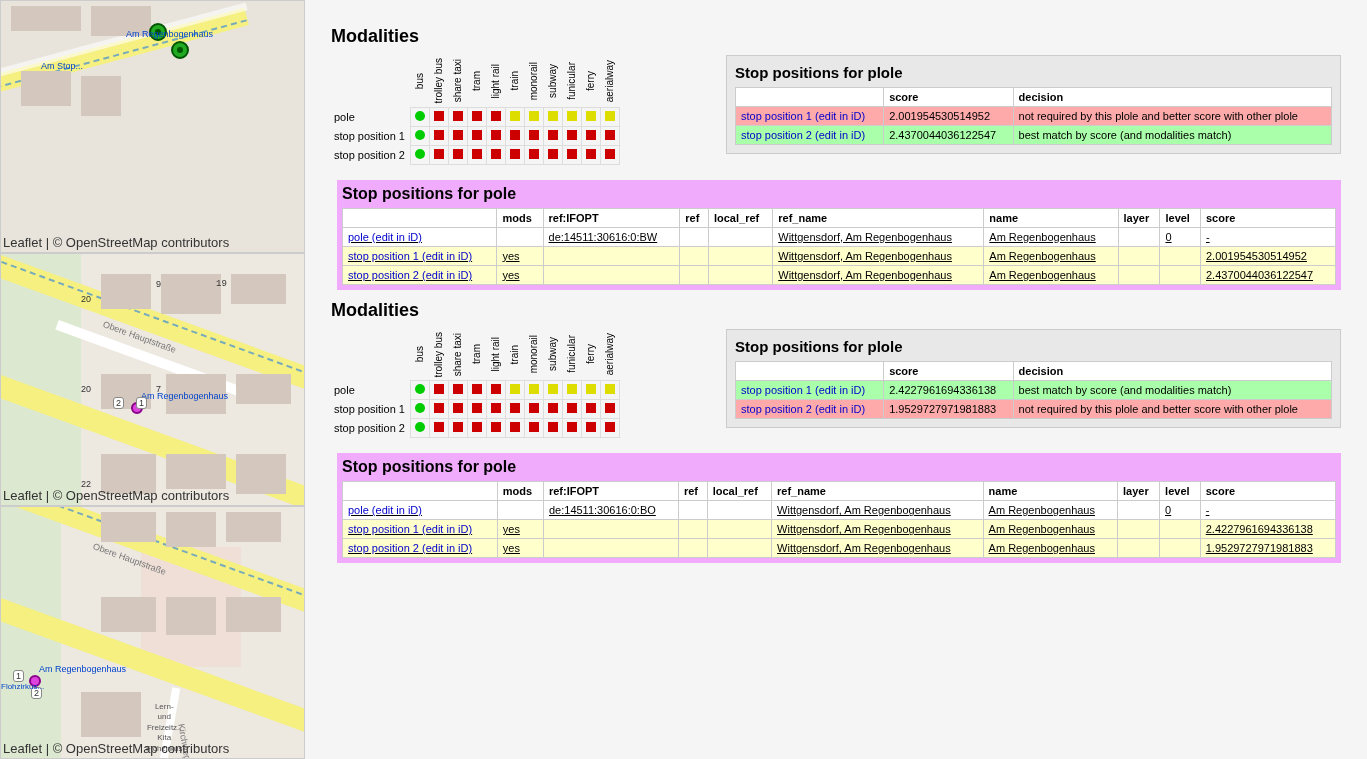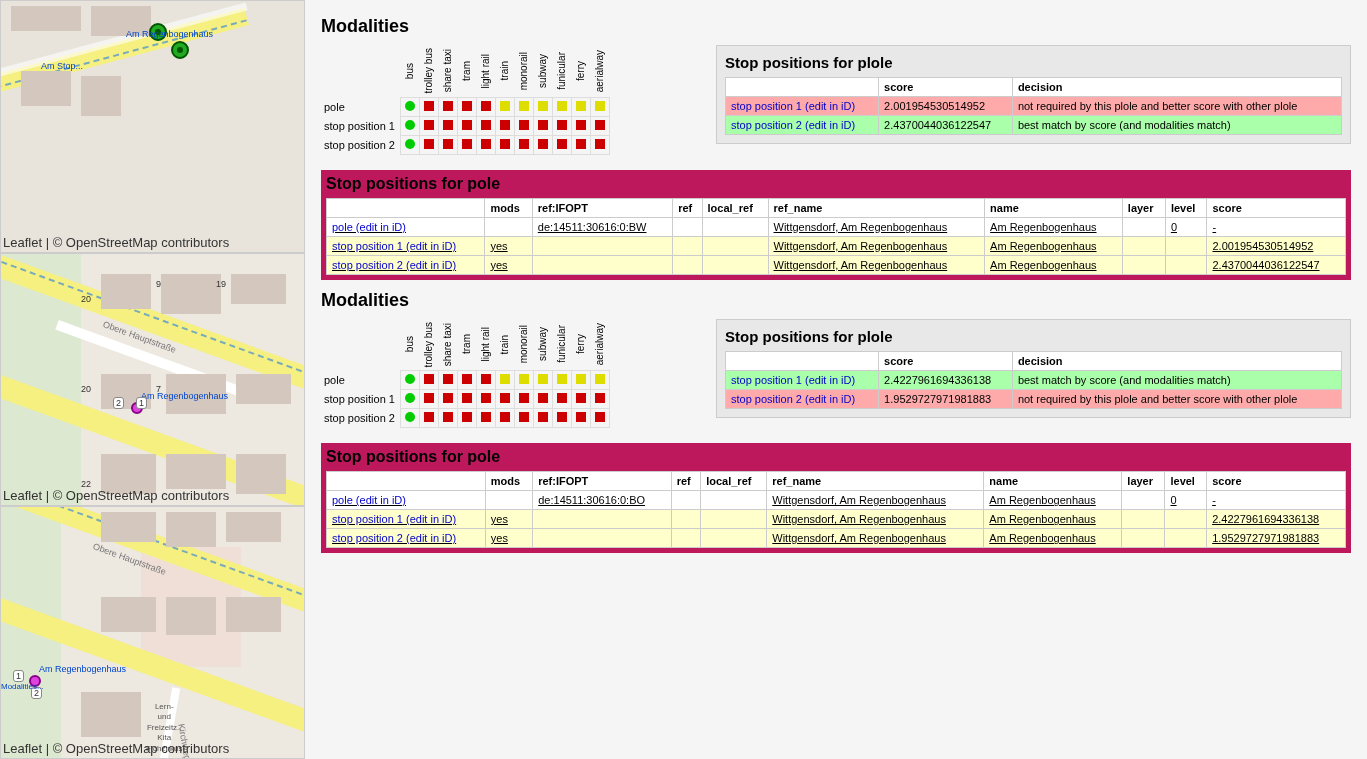--- a/index.html
+++ b/index.html
@@ -7,21 +7,21 @@
 
     
     #map-panel { width: 305px; display: flex; flex-direction: column; background: #e8e0d8; }
     .map-section { flex: 1; position: relative; overflow: hidden; border: 1px solid #ccc; }
     .map-section.top { height: 145px; }
     .map-section.middle { height: 310px; }
     .map-section.bottom { height: 304px; }
     .leaflet-credit { position: absolute; bottom: 2px; left: 2px; font-size: 13px; color: #333; }
 
     
-    #content-panel { flex: 1; padding: 16px; overflow-y: auto; background: #f5f5f5; }
+    #content-panel { flex: 1; padding: 26px; overflow-y: auto; background: #f5f5f5; }
 
     .section-block { margin-bottom: 15px; }
 
     h2 { font-size: 18px; font-weight: bold; margin-bottom: 8px; color: #000; }
 
     
     .modalities-container { display: flex; gap: 15px; align-items: flex-start; margin-bottom: 10px; }
     .modalities-table-wrap { min-width: 380px; }
     .modalities-table { border-collapse: collapse; }
     .modalities-table th { font-size: 10px; font-weight: normal; text-align: left; padding: 1px 2px; }
@@ -31,21 +31,21 @@
 
     
     .stop-positions-card { background: #e8e8e8; border: 1px solid #ccc; padding: 8px; min-width: 500px; flex: 1; }
     .stop-positions-card h3 { font-size: 15px; font-weight: bold; margin-bottom: 6px; }
     .sp-table { border-collapse: collapse; width: 100%; }
     .sp-table th { background: #fff; border: 1px solid #ccc; padding: 3px 5px; font-size: 11px; text-align: left; }
     .sp-table td { border: 1px solid #ccc; padding: 3px 5px; font-size: 11px; }
     .sp-table td.score-cell { white-space: nowrap; }
 
     
-    .pole-table-wrap { background: #be185d; padding: 5px; margin-bottom: 10px; }
+    .pole-table-wrap { background: #f0abfc; padding: 5px; margin-bottom: 10px; margin-left: 6px; }
     .pole-table-wrap h2 { font-size: 16px; margin-bottom: 5px; }
     .pole-table { border-collapse: collapse; width: 100%; }
     .pole-table th { background: #fff; border: 1px solid #ccc; padding: 3px 5px; font-size: 11px; text-align: left; white-space: nowrap; }
     .pole-table td { border: 1px solid #ccc; padding: 3px 5px; font-size: 11px; white-space: nowrap; text-decoration: underline; }
 
     a { color: #0000cc; text-decoration: none; }
 
     
     .map-canvas { width: 100%; height: 100%; position: relative; overflow: hidden; }
     .map-marker-green { position: absolute; width: 18px; height: 18px; background: #22aa22; border-radius: 50%; border: 2px solid #005500; display: flex; align-items: center; justify-content: center; }
@@ -103,21 +103,21 @@
       <div style="position:absolute;top:120px;left:235px;width:55px;height:30px;background:#d4c8be;"></div>
       <div style="position:absolute;top:200px;left:100px;width:55px;height:40px;background:#d4c8be;"></div>
       <div style="position:absolute;top:200px;left:165px;width:60px;height:35px;background:#d4c8be;"></div>
       <div style="position:absolute;top:200px;left:235px;width:50px;height:40px;background:#d4c8be;"></div>
 
       <div class="map-text" style="top:40px;left:80px;">20</div>
       <div class="map-text" style="top:130px;left:80px;">20</div>
       <div class="map-text" style="top:225px;left:80px;">22</div>
       <div class="map-text" style="top:25px;left:155px;">9</div>
       <div class="map-text" style="top:130px;left:155px;">7</div>
-      <div class="map-text" style="top:25px;left:215px;">19</div>
+      <div class="map-text" style="top:25px;left:215px;font-family:Liberation Mono, monospace;">19</div>
 
       <div class="map-text" style="top:78px;left:100px;transform:rotate(20deg);color:#777;font-size:9px;">Obere Hauptstraße</div>
 
       <div class="map-marker-pink" style="top:148px;left:130px;"></div>
       <div class="map-text-blue" style="top:137px;left:140px;">Am Regenbogenhaus</div>
 
       <div style="position:absolute;top:143px;left:112px;background:#fff;border:1px solid #888;border-radius:3px;font-size:9px;padding:0 2px;color:#333;">2</div>
       <div style="position:absolute;top:143px;left:135px;background:#fff;border:1px solid #888;border-radius:3px;font-size:9px;padding:0 2px;color:#333;">1</div>
       <div class="leaflet-credit">Leaflet | © OpenStreetMap contributors</div>
     </div>
@@ -149,21 +149,21 @@
       <div class="map-text" style="top:230px;left:165px;transform:rotate(80deg);color:#777;">Kirchweg</div>
 
       <div class="map-marker-pink" style="top:168px;left:28px;"></div>
       <div class="map-text-blue" style="top:157px;left:38px;">Am Regenbogenhaus</div>
 
       <div style="position:absolute;top:163px;left:12px;background:#fff;border:1px solid #888;border-radius:3px;font-size:9px;padding:0 2px;color:#333;">1</div>
       <div style="position:absolute;top:180px;left:30px;background:#fff;border:1px solid #888;border-radius:3px;font-size:9px;padding:0 2px;color:#333;">2</div>
 
       <div class="map-text" style="top:195px;left:145px;font-size:8px;color:#555;text-align:center;line-height:1.3;">Lern-<br>und<br>Freizeitz.,<br>Kita<br>Flohzirkus</div>
 
-      <div class="map-text-blue" style="top:175px;left:0px;font-size:8px;">Modalities...</div>
+      <div class="map-text-blue" style="top:175px;left:0px;font-size:8px;">Flohzirkus...</div>
       <div class="leaflet-credit">Leaflet | © OpenStreetMap contributors</div>
     </div>
   </div>
 </div>
 
 <div id="content-panel">
 
   <div class="section-block">
     <h2>Modalities</h2>
     <div class="modalities-container">

